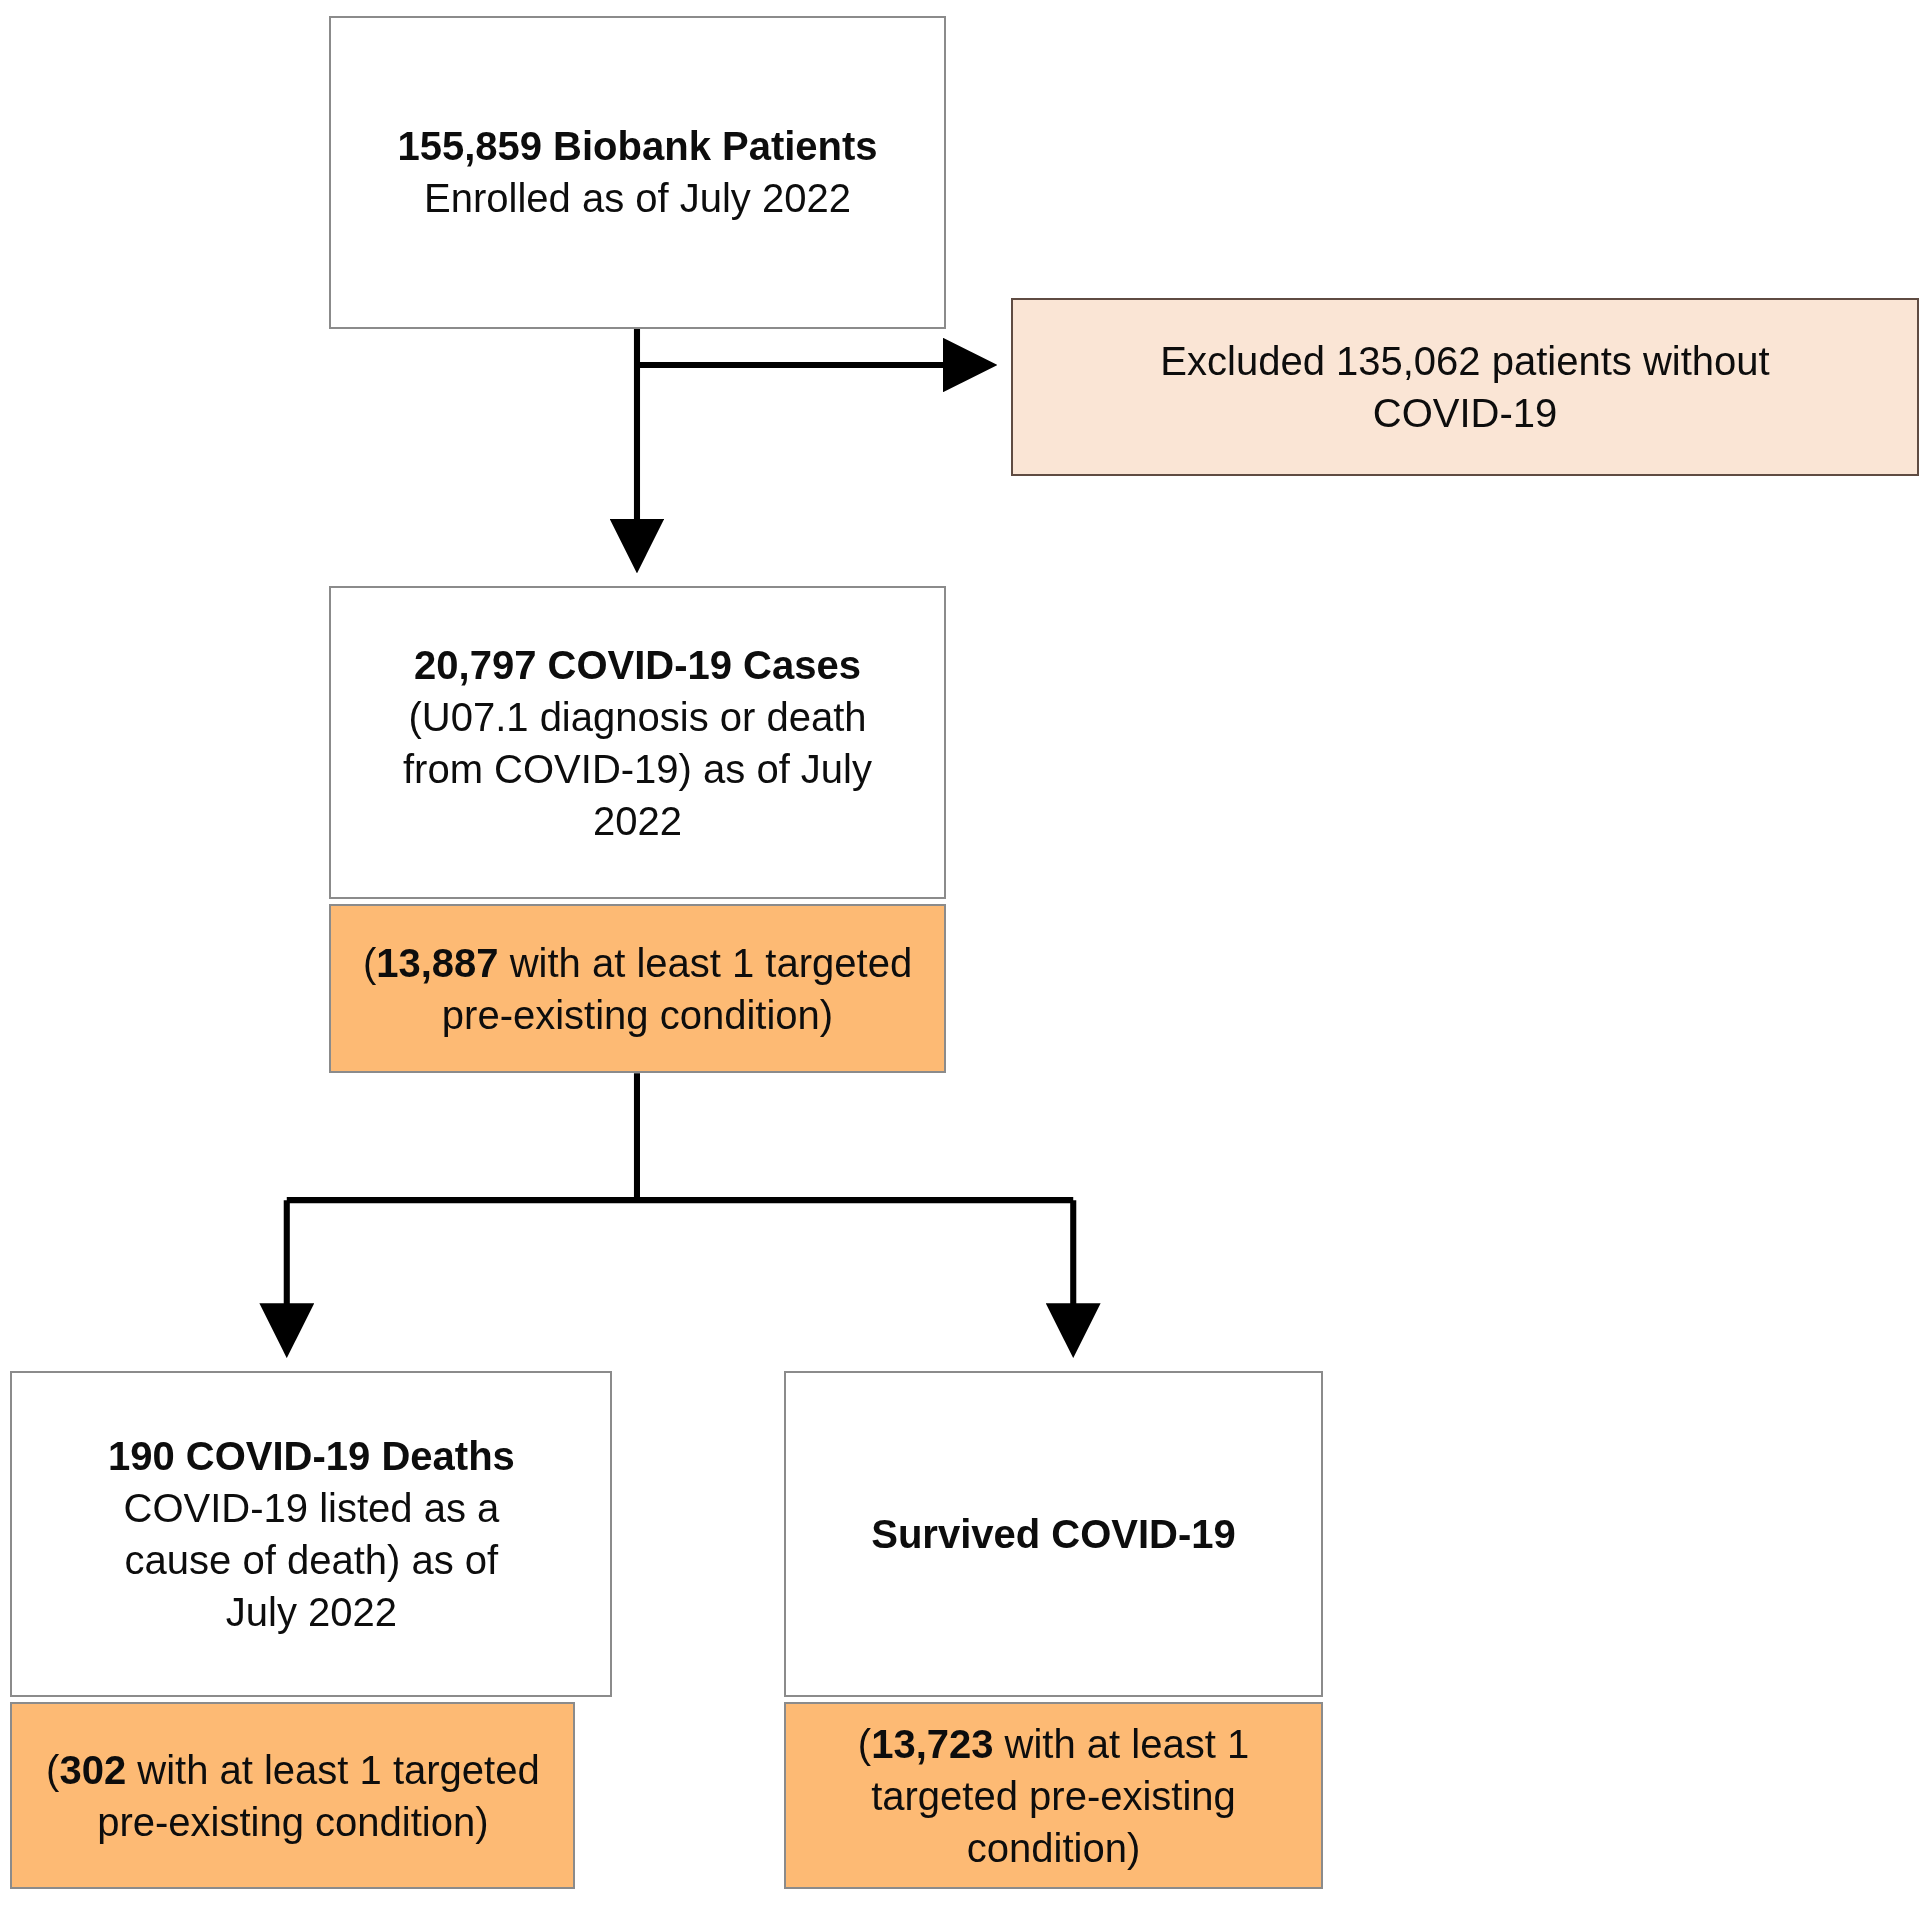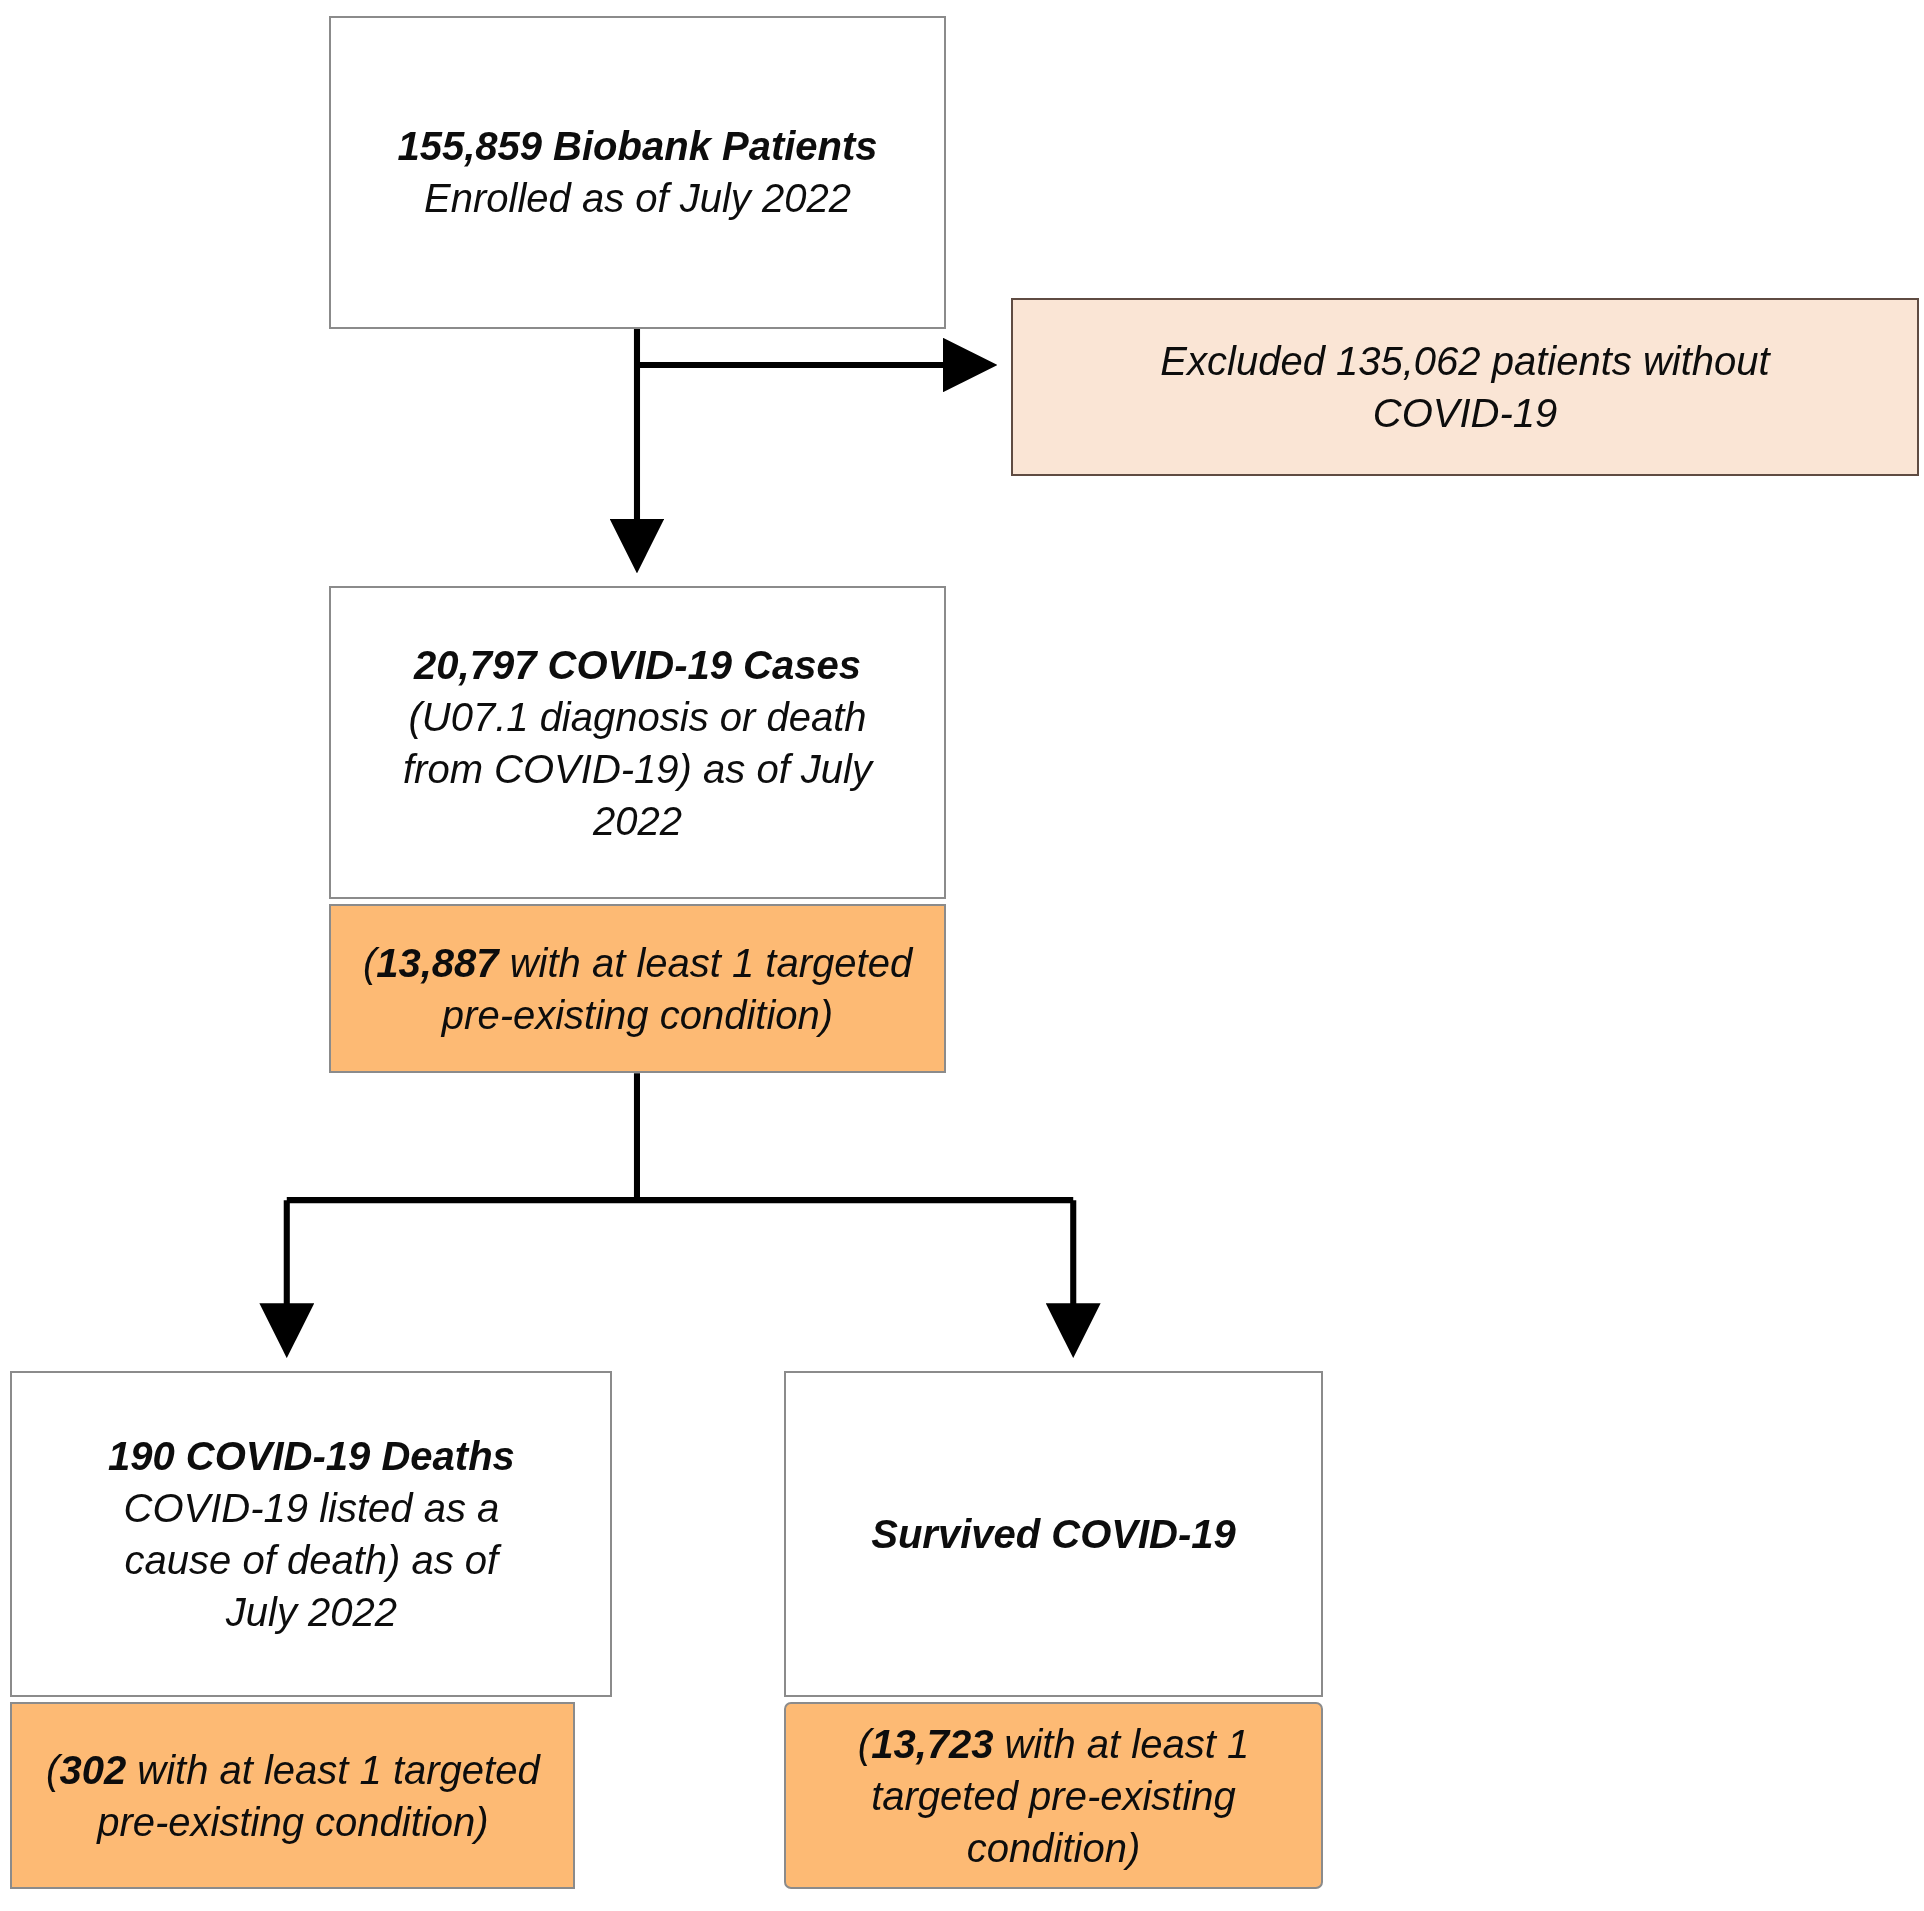--- a/index.html
+++ b/index.html
@@ -9,21 +9,20 @@
   }
   body {
     font-family: "Liberation Sans", sans-serif;
   }
   #canvas {
     position: relative;
     width: 1924px;
     height: 1911px;
     background: #ffffff;
     overflow: hidden;
-    font-style: italic;
   }
   svg.connectors {
     position: absolute;
     left: 0;
     top: 0;
     width: 1924px;
     height: 1911px;
     pointer-events: none;
   }
   .node {
@@ -58,21 +57,21 @@
   .bold { font-weight: bold; }
 
   
   #node-biobank      { left: 329px;  top: 15.6px;   width: 617px;  height: 313px; font-size: 40px; padding: 0 21px; }
   #node-excluded     { left: 1011px; top: 276px;  width: 908px; height: 178px; font-size: 40px; padding: 0 40px; }
   #node-cases        { left: 329px;  top: 586px;  width: 617px;  height: 313px; font-size: 40px; padding: 0 21px; }
   #node-cases-pec    { left: 329px;  top: 904px; width: 617px;  height: 169px; font-size: 40px; padding: 0 24px; }
   #node-deaths       { left: 10.4px;   top: 1371px; width: 602px;  height: 326px; font-size: 40px; padding: 0 17.4px; }
   #node-deaths-pec   { left: 10.4px;   top: 1702px; width: 565px;  height: 187px; font-size: 40px; padding: 0 21px; }
   #node-survived     { left: 784px;  top: 1371px; width: 539px;  height: 326px; font-size: 40px; padding: 0 17.4px; }
-  #node-survived-pec { left: 784px;  top: 1702px; width: 539px;  height: 187px; font-size: 40px; padding: 0 21px; border-radius: 7px; }
+  #node-survived-pec { left: 784px;  top: 1702px; width: 539px;  height: 187px; font-size: 40px; padding: 0 21px; }
 </style>
 </head>
 <body>
 
 <div id="canvas">
 
   <svg class="connectors" viewBox="0 0 2214 2199" xmlns="http://www.w3.org/2000/svg">
     <defs>
       <marker id="arrowhead" markerWidth="9" markerHeight="9" refX="7.6" refY="4.5" orient="auto" markerUnits="strokeWidth">
         <path d="M 0 0 L 9 4.5 L 0 9 z" fill="#000000"></path>

